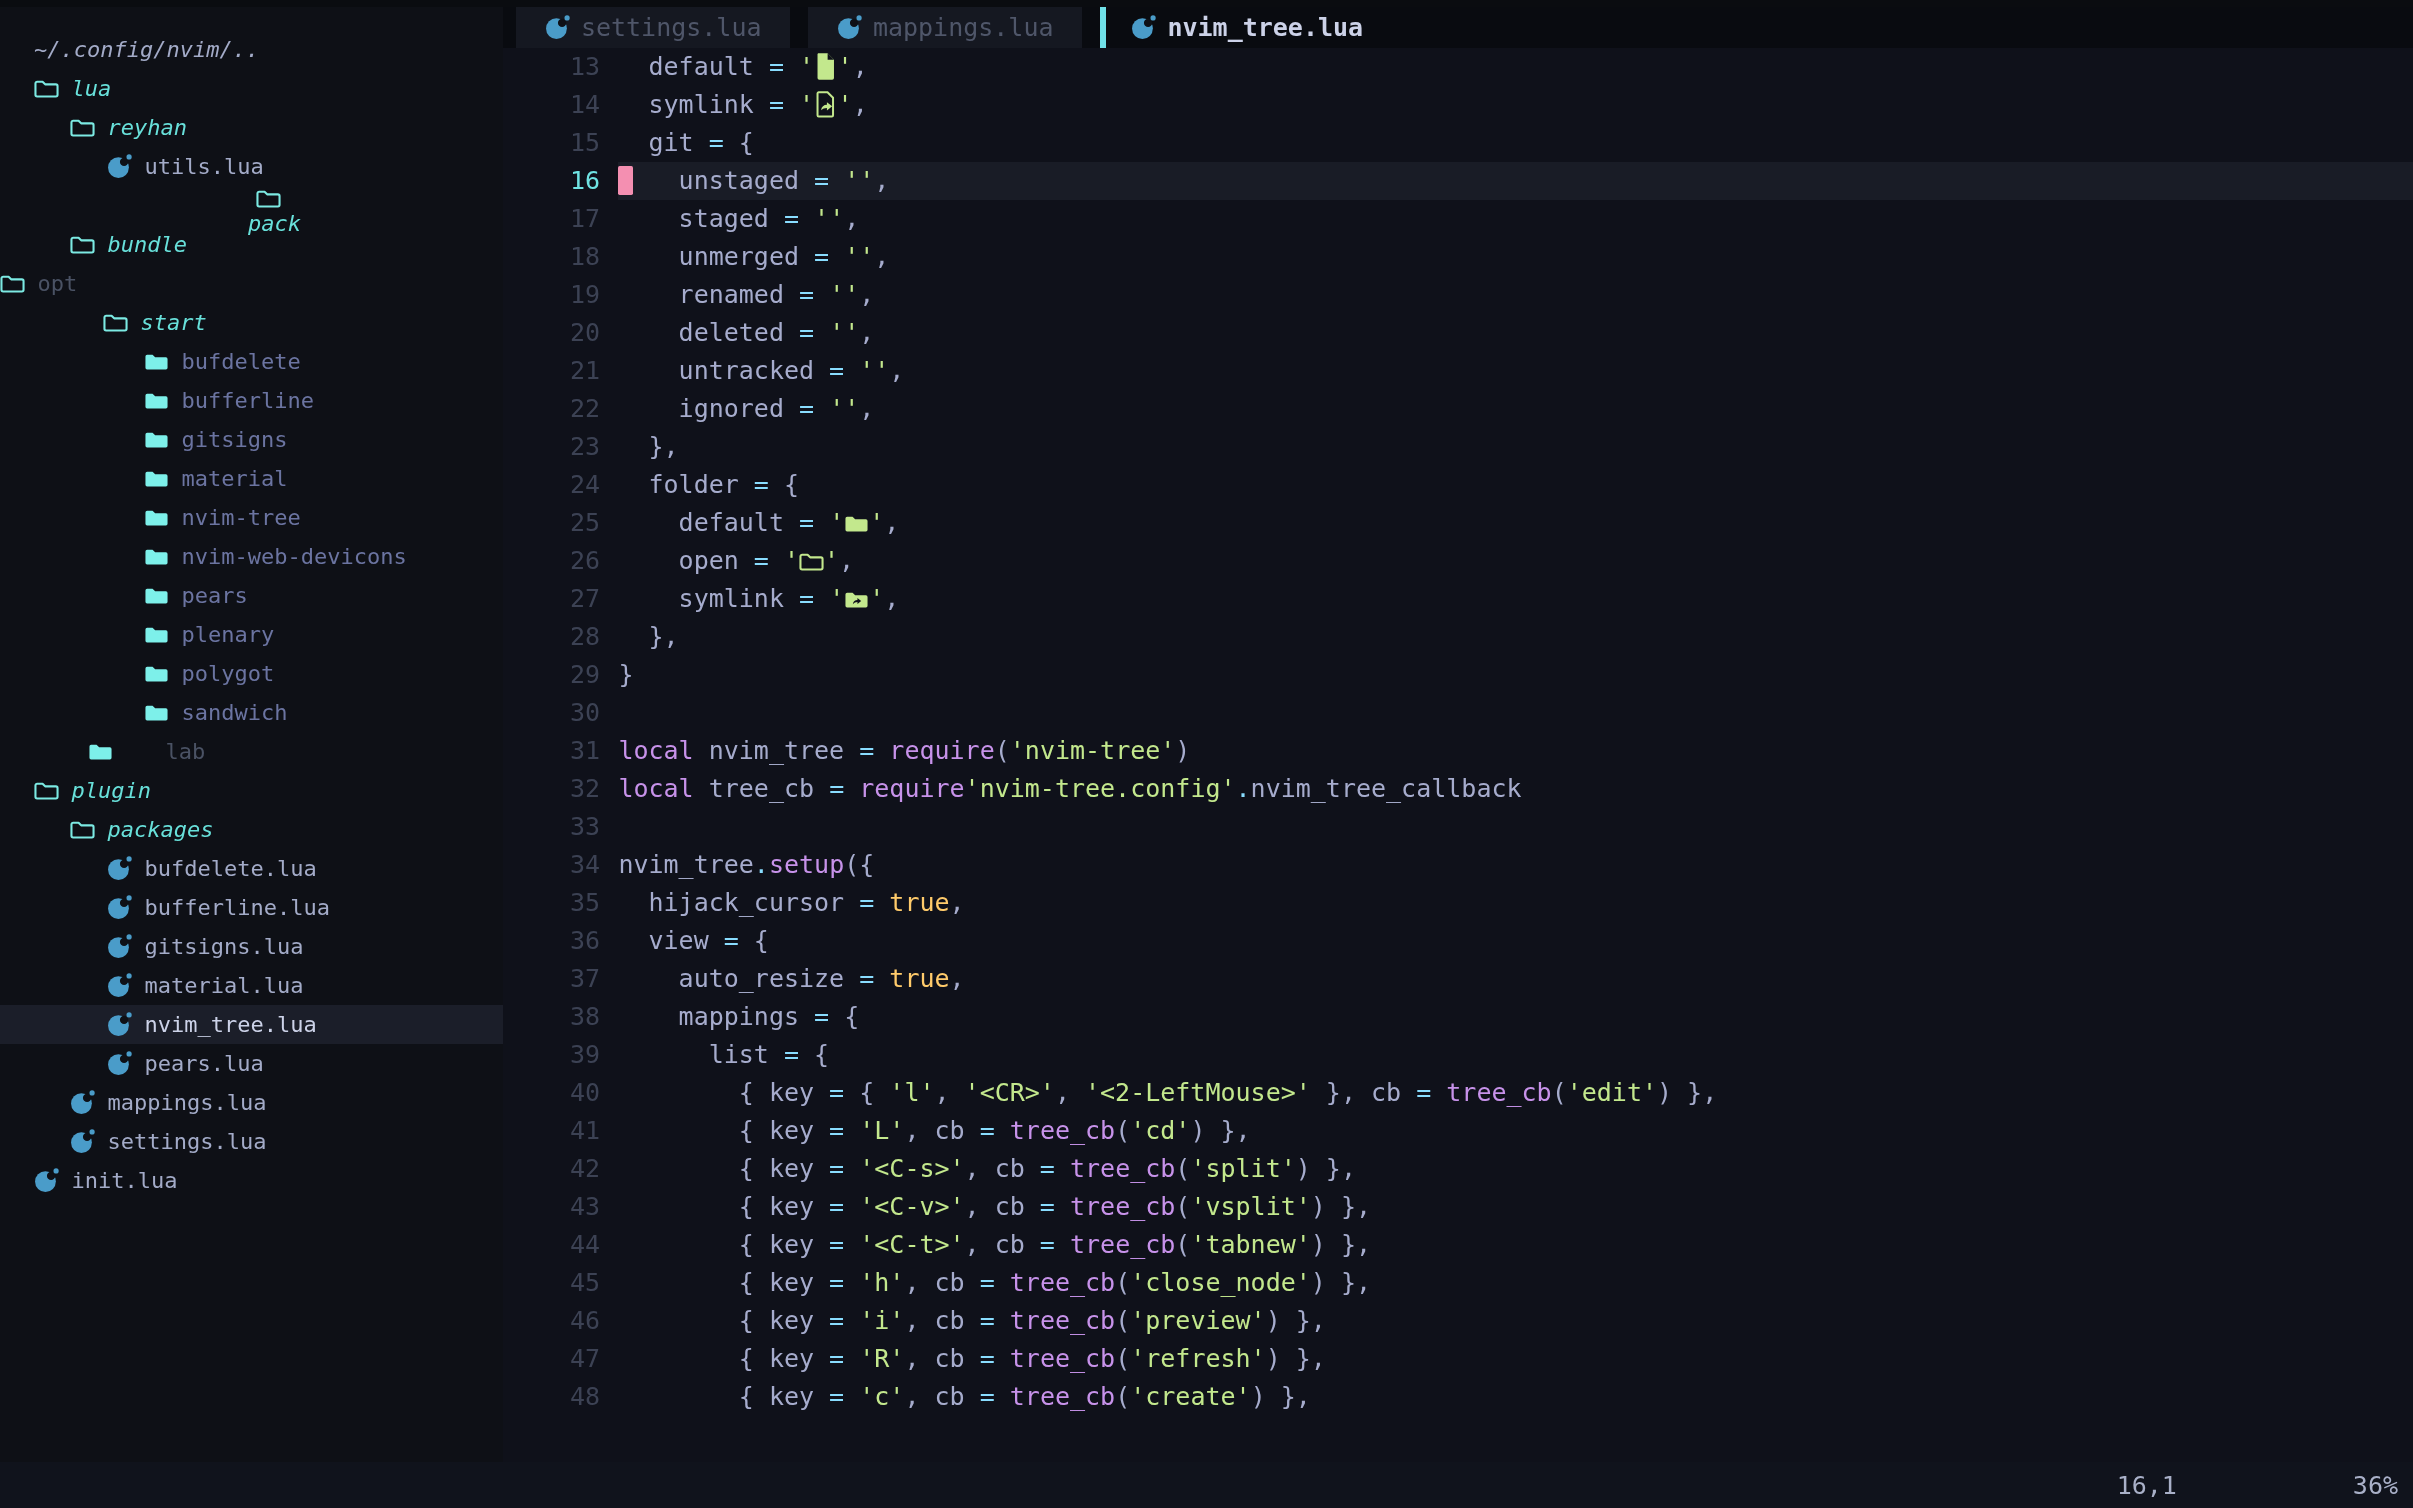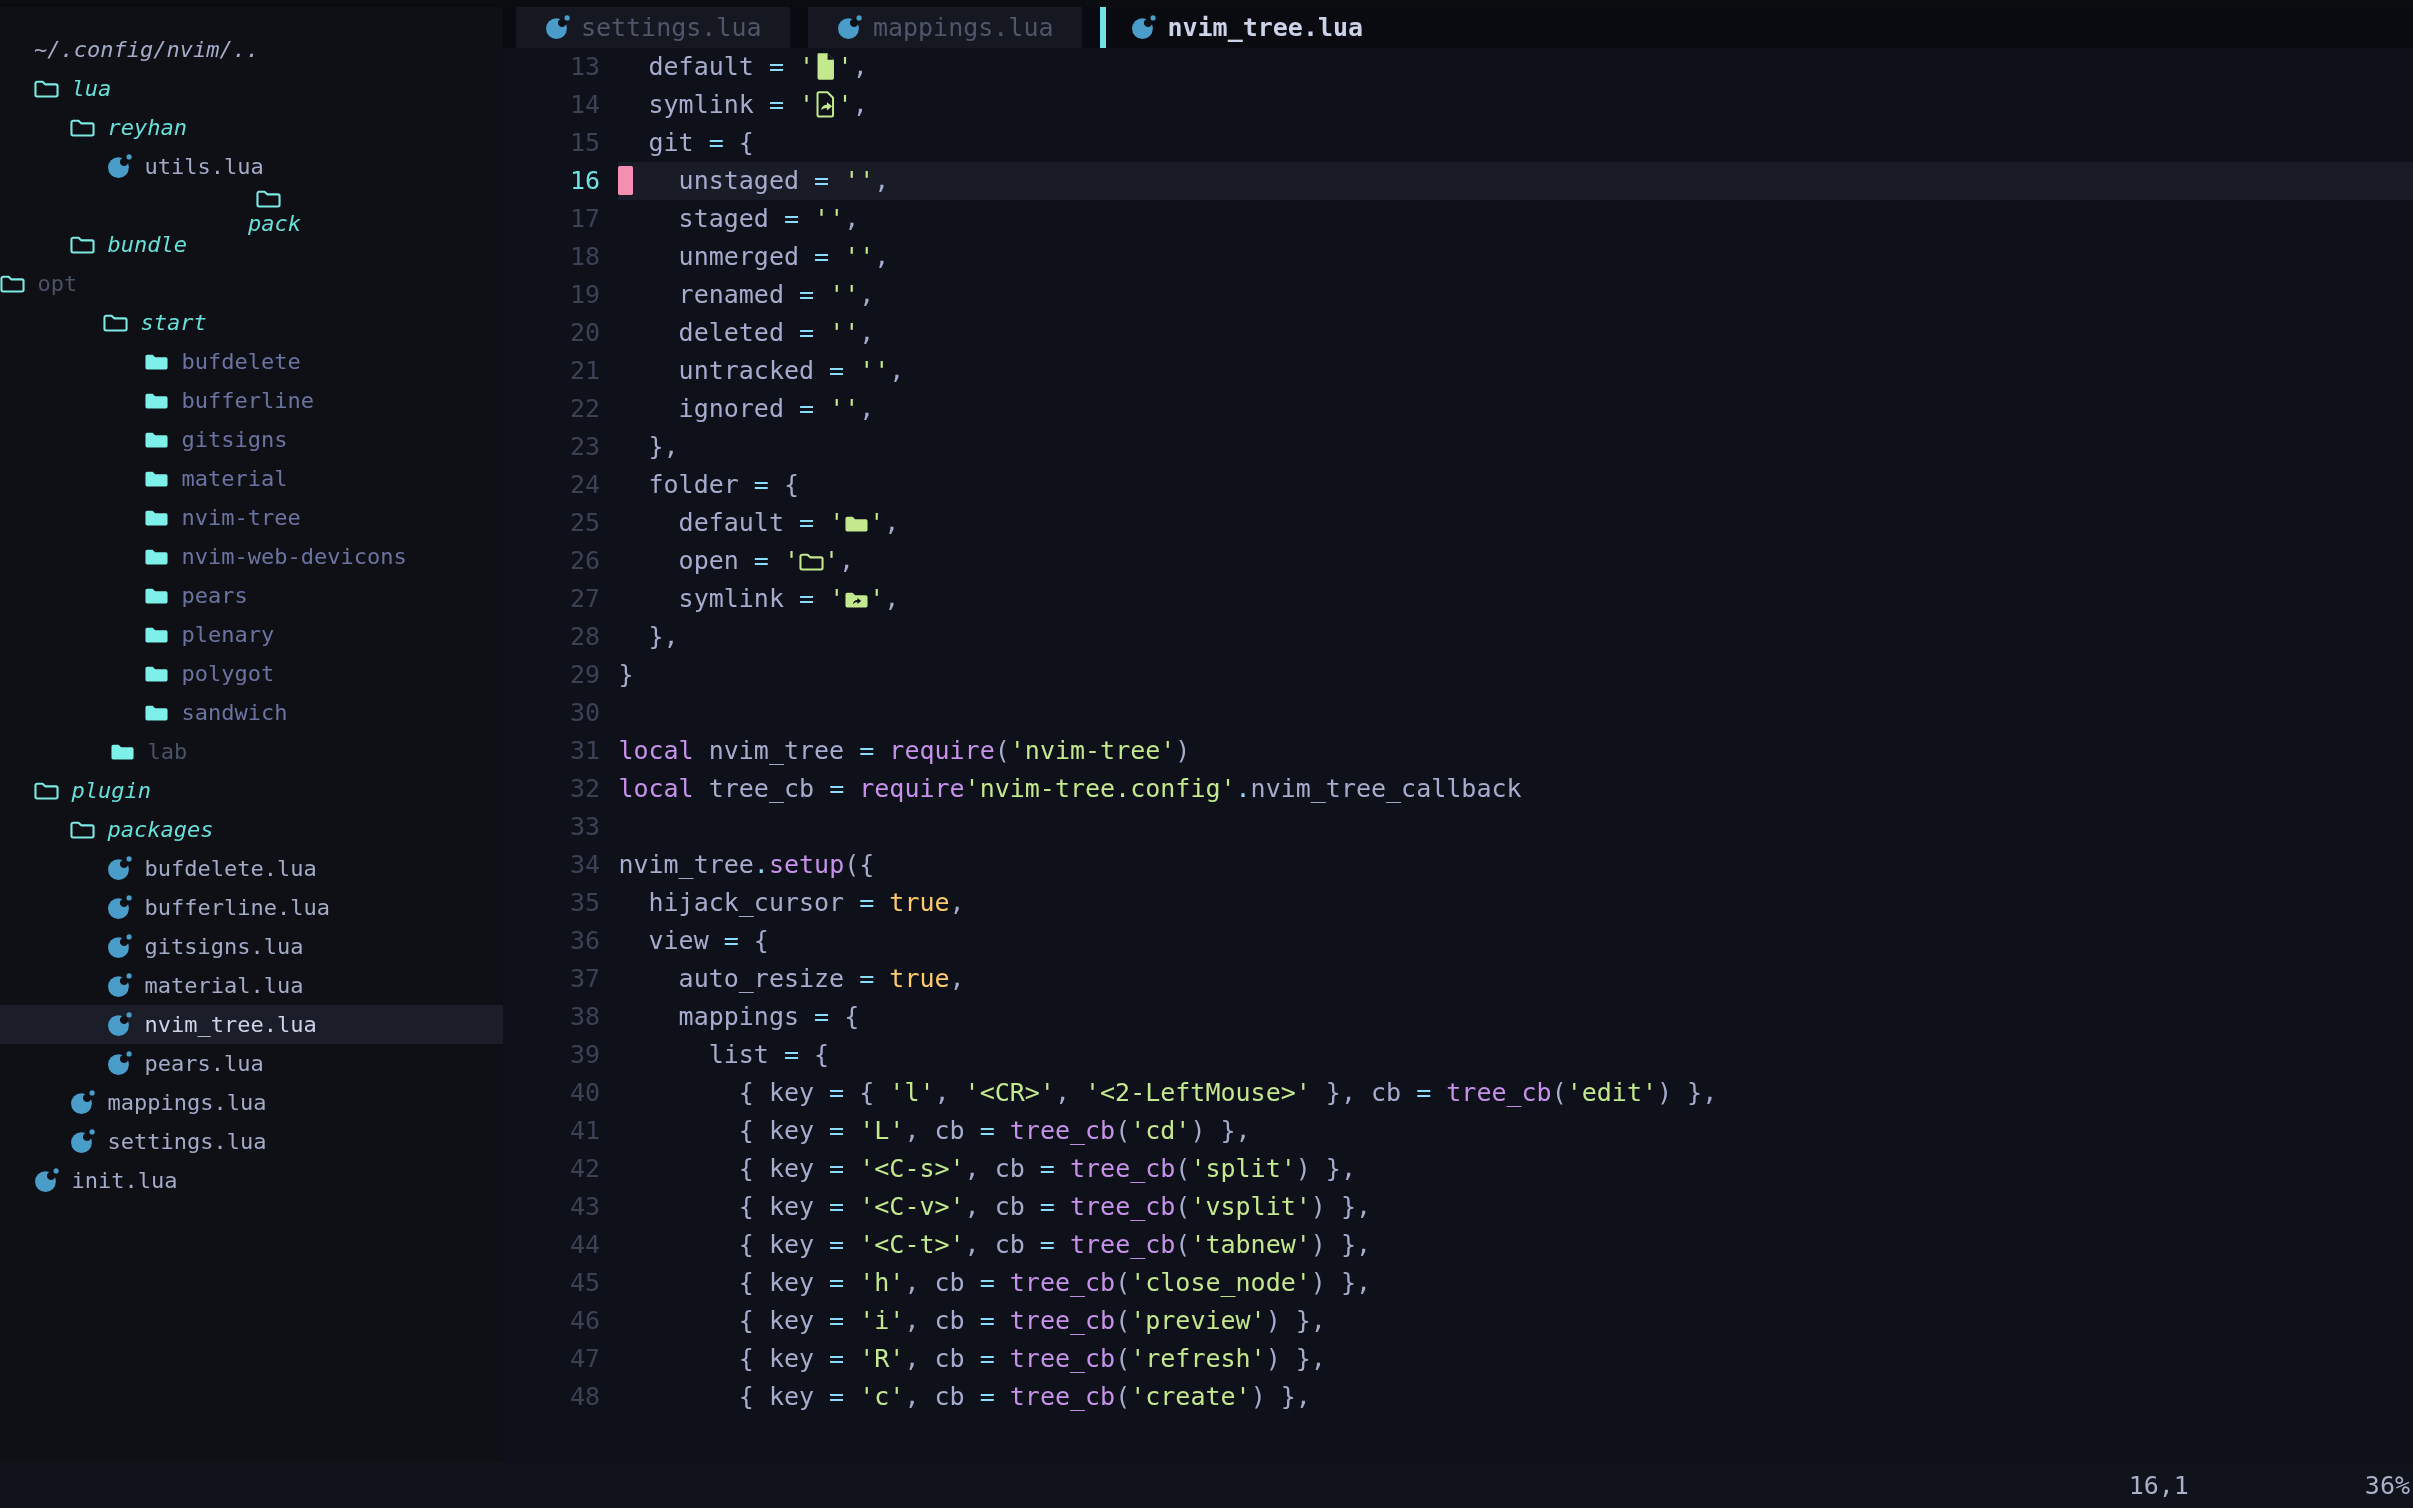--- a/index.html
+++ b/index.html
@@ -46,21 +46,21 @@
   .ltext{margin-left:18.4px;white-space:pre;flex:1}
   .cline.cur .ltext{background:var(--bg-cursorline)}
   .tk-d{color:var(--syn-default)} .tk-o{color:var(--syn-op)} .tk-s{color:var(--syn-string)}
   .tk-k{color:var(--syn-keyword)} .tk-b{color:var(--syn-bool)}
   .tk-c{background:var(--cursor-pink);border-radius:1.7px;color:transparent}
   .ci{display:inline-block;vertical-align:-5px;color:var(--syn-string)}
   .ci svg{display:block}
   
   .statusbar{position:absolute;left:0;right:0;bottom:0;height:46px;background:var(--bg-status);
              display:flex;align-items:center;justify-content:flex-end;
-             font-size:25px;color:var(--status-text);padding-right:3px}
+             font-size:25px;color:var(--status-text);padding-right:15px}
   .pos{margin-right:176px}
 </style>
 </head>
 <body>
 
 <div class="topstrip"></div>
 
 <div class="sidebar">
   <div class="trow" style="padding-left:34px">
     <span class="tlabel t-root">~/.config/nvim/..</span>
@@ -197,21 +197,21 @@
         <span class="tlabel t-dir-closed">polygot</span>
       </div>
       <div class="trow" style="padding-left: 144px;">
         <span class="ticon c-folder-fill">
           <svg width="25" height="25" viewBox="0 0 24 24">
             <path d="M3 5.5h5.2L10.7 8H21a1.6 1.6 0 0 1 1.6 1.6V18a1.6 1.6 0 0 1-1.6 1.6H3A1.6 1.6 0 0 1 1.4 18V7.1A1.6 1.6 0 0 1 3 5.5Z" fill="currentColor"></path>
           </svg>
         </span>
         <span class="tlabel t-dir-closed">sandwich</span>
       </div>
-      <div class="trow dim" style="padding-left: 110px;">
+      <div class="trow dim" style="padding-left: 88px; gap: 40px;">
         <span class="ticon c-folder-fill">
           <svg width="25" height="25" viewBox="0 0 24 24">
             <path d="M3 5.5h5.2L10.7 8H21a1.6 1.6 0 0 1 1.6 1.6V18a1.6 1.6 0 0 1-1.6 1.6H3A1.6 1.6 0 0 1 1.4 18V7.1A1.6 1.6 0 0 1 3 5.5Z" fill="currentColor"></path>
           </svg>
         </span>
         <span class="tlabel t-dir-closed">lab</span>
       </div>
       <div class="trow" style="padding-left: 34px;">
         <span class="ticon c-folder">
           <svg width="25" height="25" viewBox="0 0 24 24">

